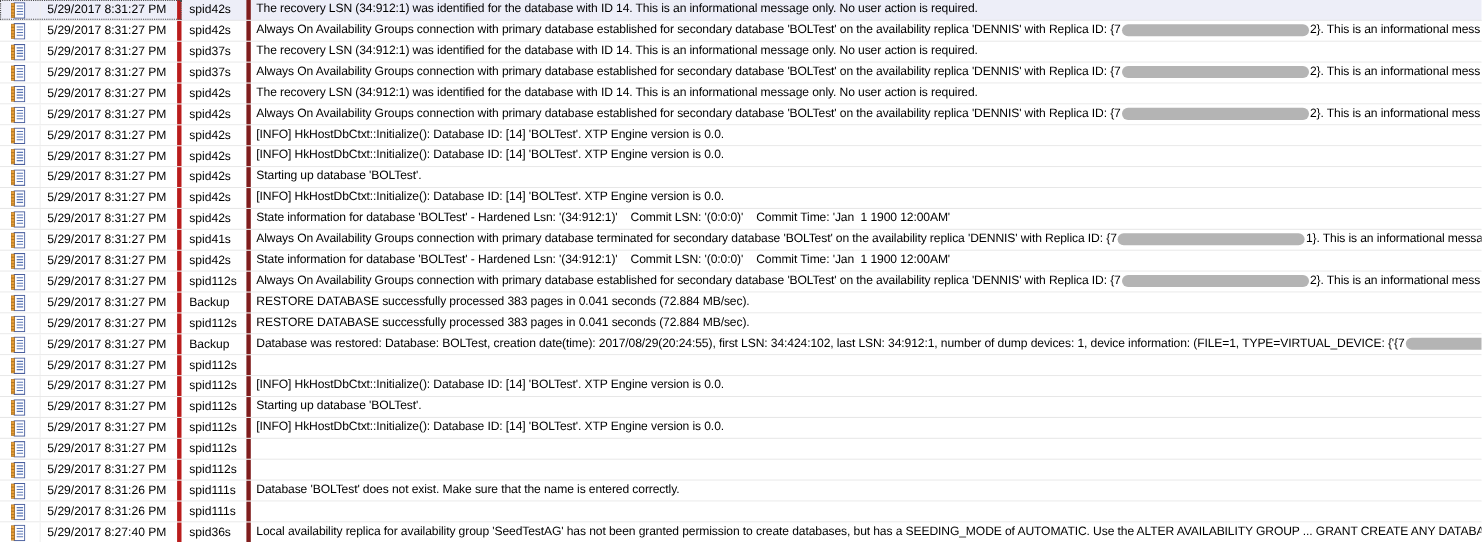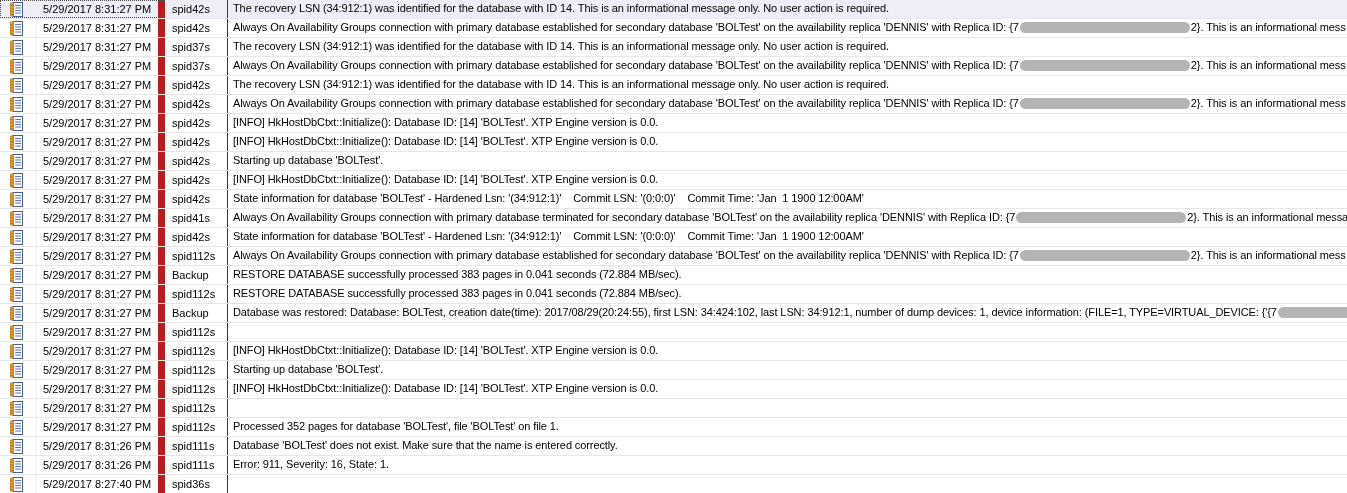--- a/index.html
+++ b/index.html
@@ -16,22 +16,22 @@
   .row.sel{background:#edeef8;}
   .focus-rect{
     position:absolute;left:0;top:0;width:165px;height:18px;
     border:1px dotted #4a4a4a;box-sizing:border-box;pointer-events:none;
   }
   .cell{
     box-sizing:border-box;overflow:hidden;display:flex;align-items:center;
     white-space:nowrap;
   }
   .c-icon{flex:0 0 37px;padding-left:10px;border-right:1px solid #f0f0f0;}
-  .c-date{flex:0 0 128px;padding-left:6px;border-right:7px solid #b91c1c;}
-  .c-src{flex:0 0 63px;padding-left:7px;border-right:1px solid #7f1d1d;}
+  .c-date{flex:0 0 128px;padding-left:6px;border-right:4px solid #b91c1c;}
+  .c-src{flex:0 0 63px;padding-left:7px;border-right:4px solid #7f1d1d;}
   .c-msg{
     flex:1 1 auto;display:block;line-height:17px;padding-left:5px;
     white-space:pre;letter-spacing:-0.1px;overflow:hidden;
   }
   .c-msg .msg-text{white-space:pre;}
   .redact{
     display:inline-block;height:11px;width:170px;border-radius:5.5px;
     background:#b4b4b4;vertical-align:text-bottom;margin:0 1px;
   }
   .log-icon{display:block;}
@@ -308,21 +308,21 @@
         <line x1="0" y1="9.8" x2="3.2" y2="9.8" stroke="#a86e1f" stroke-width="0.8"></line>
         <line x1="0" y1="12.4" x2="3.2" y2="12.4" stroke="#a86e1f" stroke-width="0.8"></line>
       </svg>
     </div>
     <div class="cell c-date">
       <span class="txt">5/29/2017 8:31:27 PM</span>
     </div>
     <div class="cell c-src">
       <span class="txt">spid41s</span>
     </div>
-    <div class="cell c-msg"><span class="msg-text">Always On Availability Groups connection with primary database terminated for secondary database 'BOLTest' on the availability replica 'DENNIS' with Replica ID: {7</span><span class="redact" style="width: 170px;"></span><span class="msg-text">2}. This is an informational messa</span></div>
+    <div class="cell c-msg"><span class="msg-text">Always On Availability Groups connection with primary database terminated for secondary database 'BOLTest' on the availability replica 'DENNIS' with Replica ID: {7</span><span class="redact" style="width: 170px;"></span><span class="msg-text">1}. This is an informational messa</span></div>
   </div>
     <div class="row">
     <div class="cell c-icon">
       <svg class="log-icon" width="13" height="15" viewBox="0 0 13 15">
         <rect x="3" y="0.5" width="9.5" height="14" fill="#fdfdff" stroke="#4a5f9e" stroke-width="1"></rect>
         <line x1="5.2" y1="3.5" x2="11" y2="3.5" stroke="#5b77b5" stroke-width="1"></line>
         <line x1="5.2" y1="6" x2="11" y2="6" stroke="#5b77b5" stroke-width="1"></line>
         <line x1="5.2" y1="8.5" x2="11" y2="8.5" stroke="#5b77b5" stroke-width="1"></line>
         <line x1="5.2" y1="11" x2="11" y2="11" stroke="#5b77b5" stroke-width="1"></line>
         <rect x="0" y="1" width="3.2" height="13" fill="#e9a13b" stroke="#a86e1f" stroke-width="0.6"></rect>
@@ -559,21 +559,20 @@
         <line x1="0" y1="9.8" x2="3.2" y2="9.8" stroke="#a86e1f" stroke-width="0.8"></line>
         <line x1="0" y1="12.4" x2="3.2" y2="12.4" stroke="#a86e1f" stroke-width="0.8"></line>
       </svg>
     </div>
     <div class="cell c-date">
       <span class="txt">5/29/2017 8:31:27 PM</span>
     </div>
     <div class="cell c-src">
       <span class="txt">spid112s</span>
     </div>
-    <div class="cell c-msg"><span class="msg-text">Processed 352 pages for database 'BOLTest', file 'BOLTest' on file 1.</span></div>
   </div>
     <div class="row">
     <div class="cell c-icon">
       <svg class="log-icon" width="13" height="15" viewBox="0 0 13 15">
         <rect x="3" y="0.5" width="9.5" height="14" fill="#fdfdff" stroke="#4a5f9e" stroke-width="1"></rect>
         <line x1="5.2" y1="3.5" x2="11" y2="3.5" stroke="#5b77b5" stroke-width="1"></line>
         <line x1="5.2" y1="6" x2="11" y2="6" stroke="#5b77b5" stroke-width="1"></line>
         <line x1="5.2" y1="8.5" x2="11" y2="8.5" stroke="#5b77b5" stroke-width="1"></line>
         <line x1="5.2" y1="11" x2="11" y2="11" stroke="#5b77b5" stroke-width="1"></line>
         <rect x="0" y="1" width="3.2" height="13" fill="#e9a13b" stroke="#a86e1f" stroke-width="0.6"></rect>
@@ -605,21 +604,20 @@
         <line x1="0" y1="9.8" x2="3.2" y2="9.8" stroke="#a86e1f" stroke-width="0.8"></line>
         <line x1="0" y1="12.4" x2="3.2" y2="12.4" stroke="#a86e1f" stroke-width="0.8"></line>
       </svg>
     </div>
     <div class="cell c-date">
       <span class="txt">5/29/2017 8:31:26 PM</span>
     </div>
     <div class="cell c-src">
       <span class="txt">spid111s</span>
     </div>
-    <div class="cell c-msg"><span class="msg-text">Error: 911, Severity: 16, State: 1.</span></div>
   </div>
     <div class="row">
     <div class="cell c-icon">
       <svg class="log-icon" width="13" height="15" viewBox="0 0 13 15">
         <rect x="3" y="0.5" width="9.5" height="14" fill="#fdfdff" stroke="#4a5f9e" stroke-width="1"></rect>
         <line x1="5.2" y1="3.5" x2="11" y2="3.5" stroke="#5b77b5" stroke-width="1"></line>
         <line x1="5.2" y1="6" x2="11" y2="6" stroke="#5b77b5" stroke-width="1"></line>
         <line x1="5.2" y1="8.5" x2="11" y2="8.5" stroke="#5b77b5" stroke-width="1"></line>
         <line x1="5.2" y1="11" x2="11" y2="11" stroke="#5b77b5" stroke-width="1"></line>
         <rect x="0" y="1" width="3.2" height="13" fill="#e9a13b" stroke="#a86e1f" stroke-width="0.6"></rect>
@@ -628,14 +626,15 @@
         <line x1="0" y1="9.8" x2="3.2" y2="9.8" stroke="#a86e1f" stroke-width="0.8"></line>
         <line x1="0" y1="12.4" x2="3.2" y2="12.4" stroke="#a86e1f" stroke-width="0.8"></line>
       </svg>
     </div>
     <div class="cell c-date">
       <span class="txt">5/29/2017 8:27:40 PM</span>
     </div>
     <div class="cell c-src">
       <span class="txt">spid36s</span>
     </div>
+    <div class="cell c-msg"><span class="msg-text">Local availability replica for availability group 'SeedTestAG' has not been granted permission to create databases, but has a SEEDING_MODE of AUTOMATIC. Use the ALTER AVAILABILITY GROUP ... GRANT CREATE ANY DATABA</span></div>
   </div>
   </div>
 
 </body></html>

